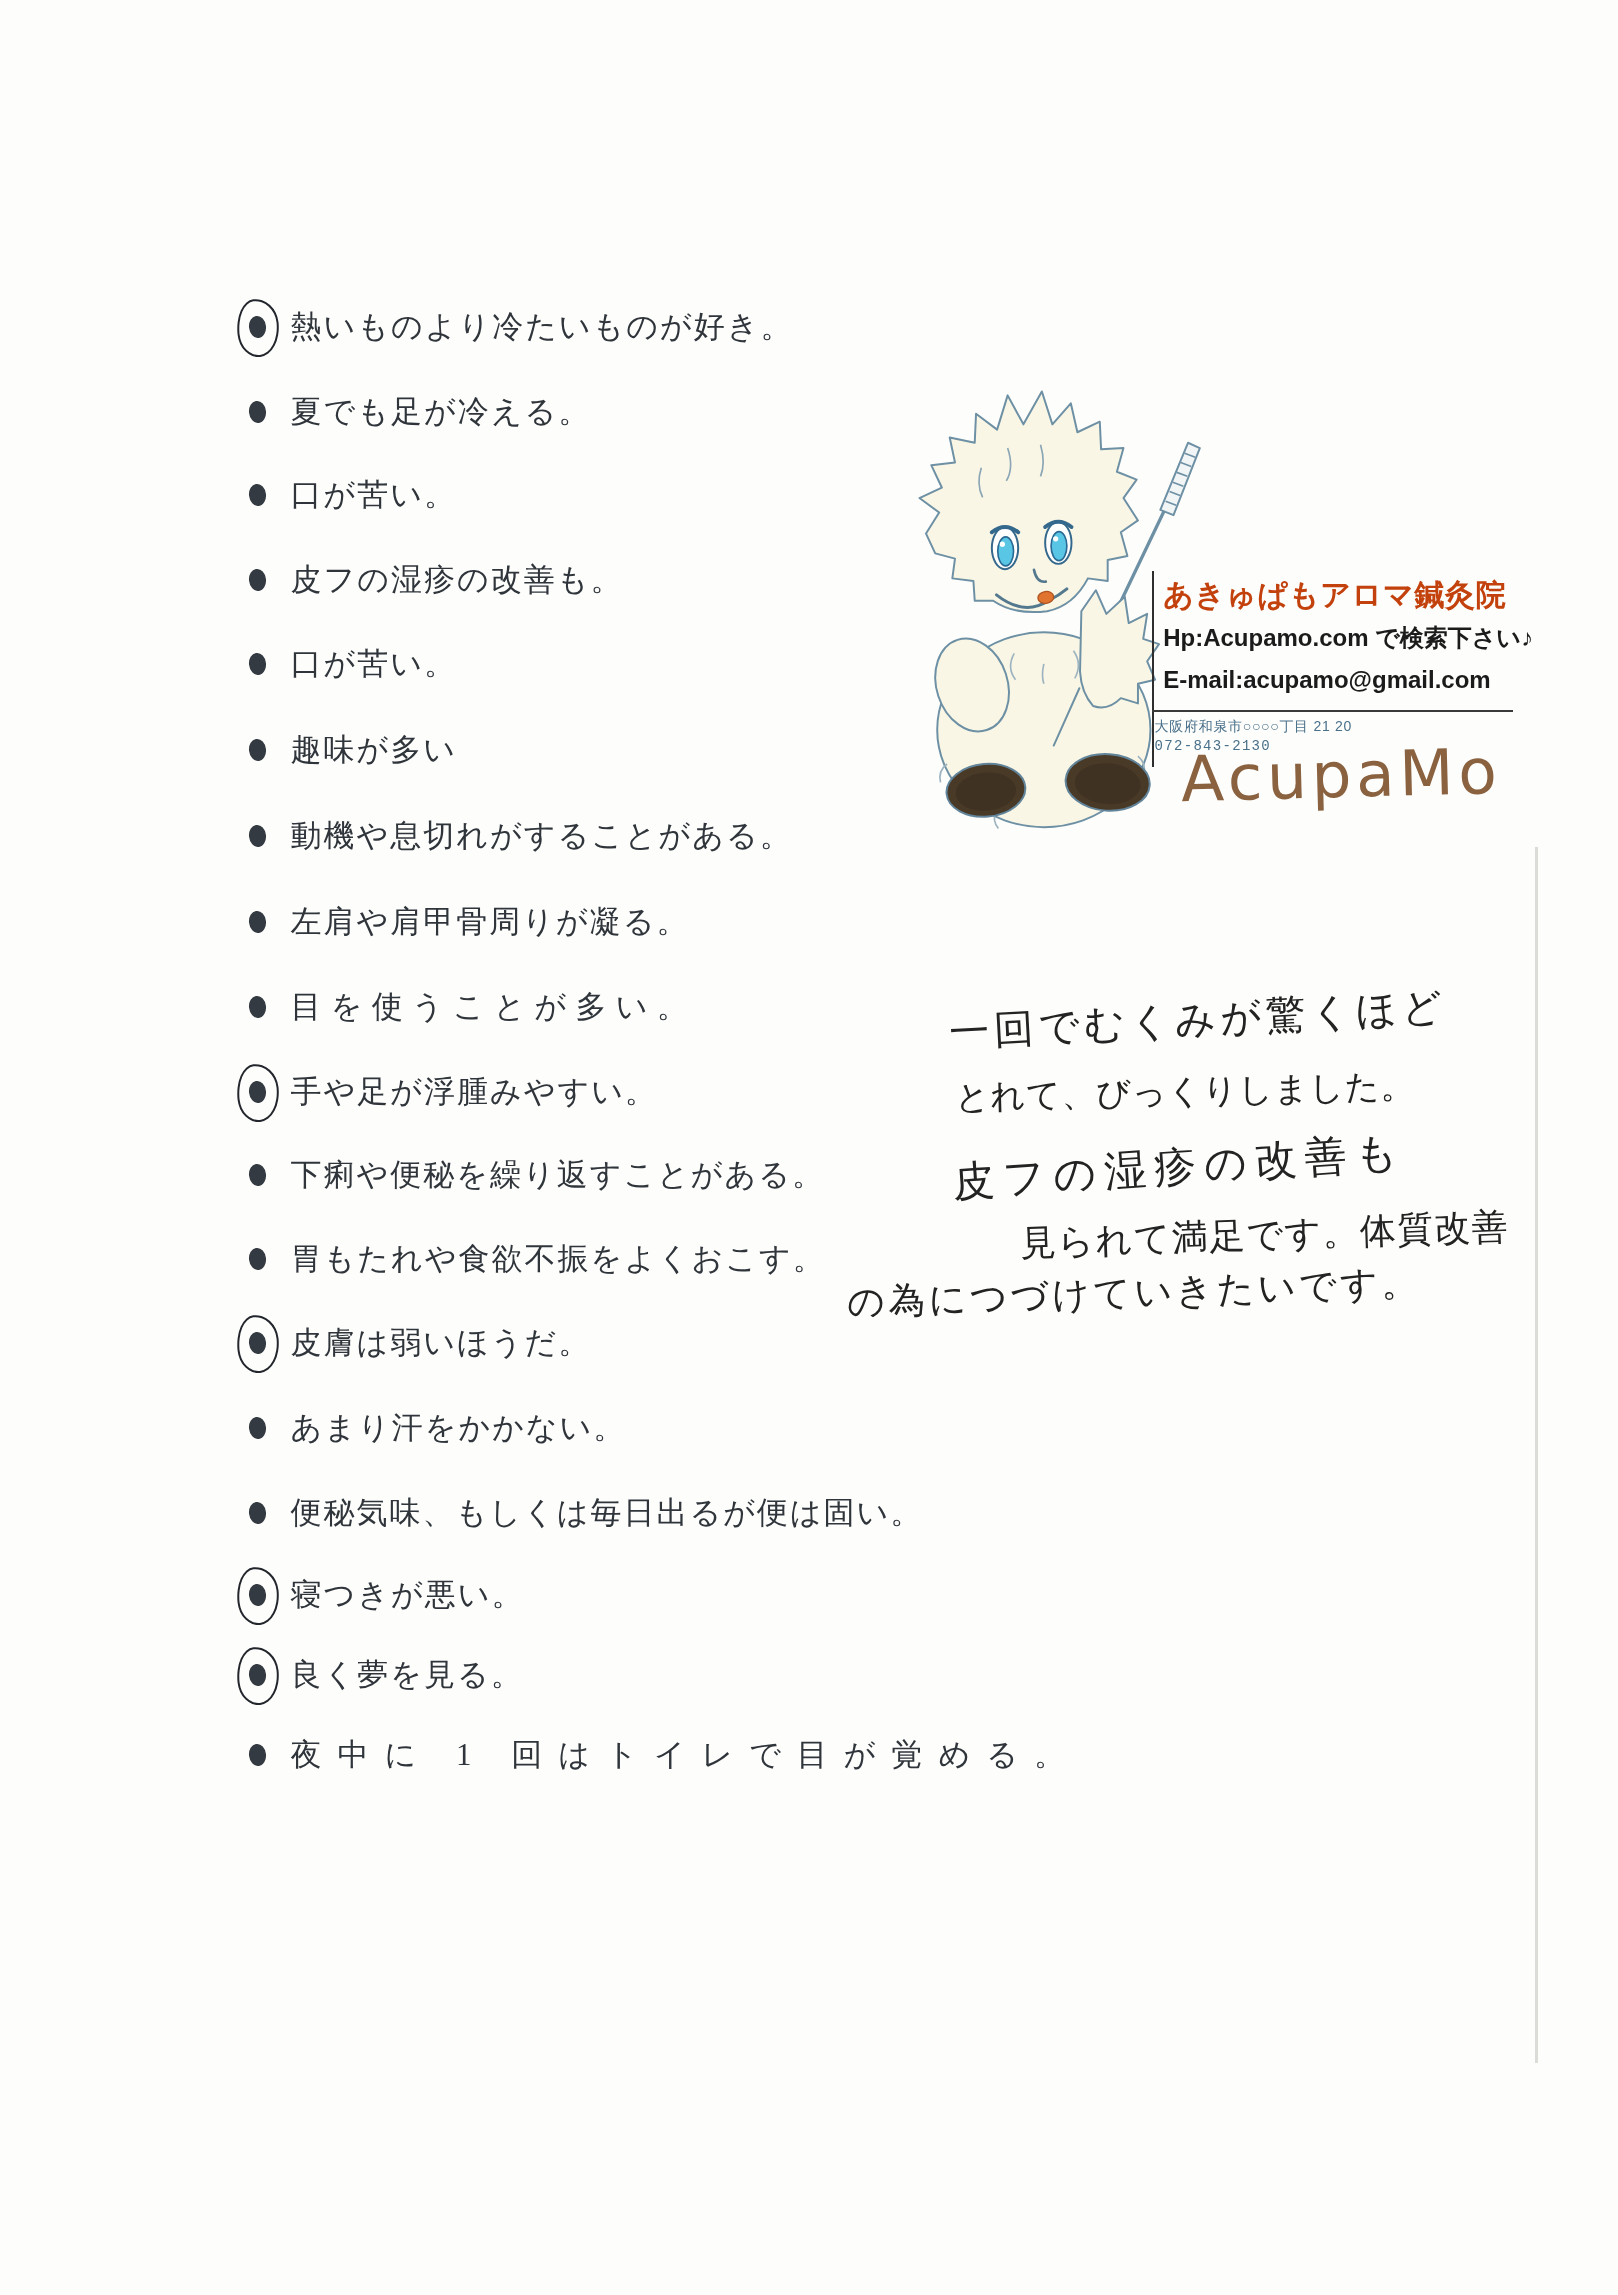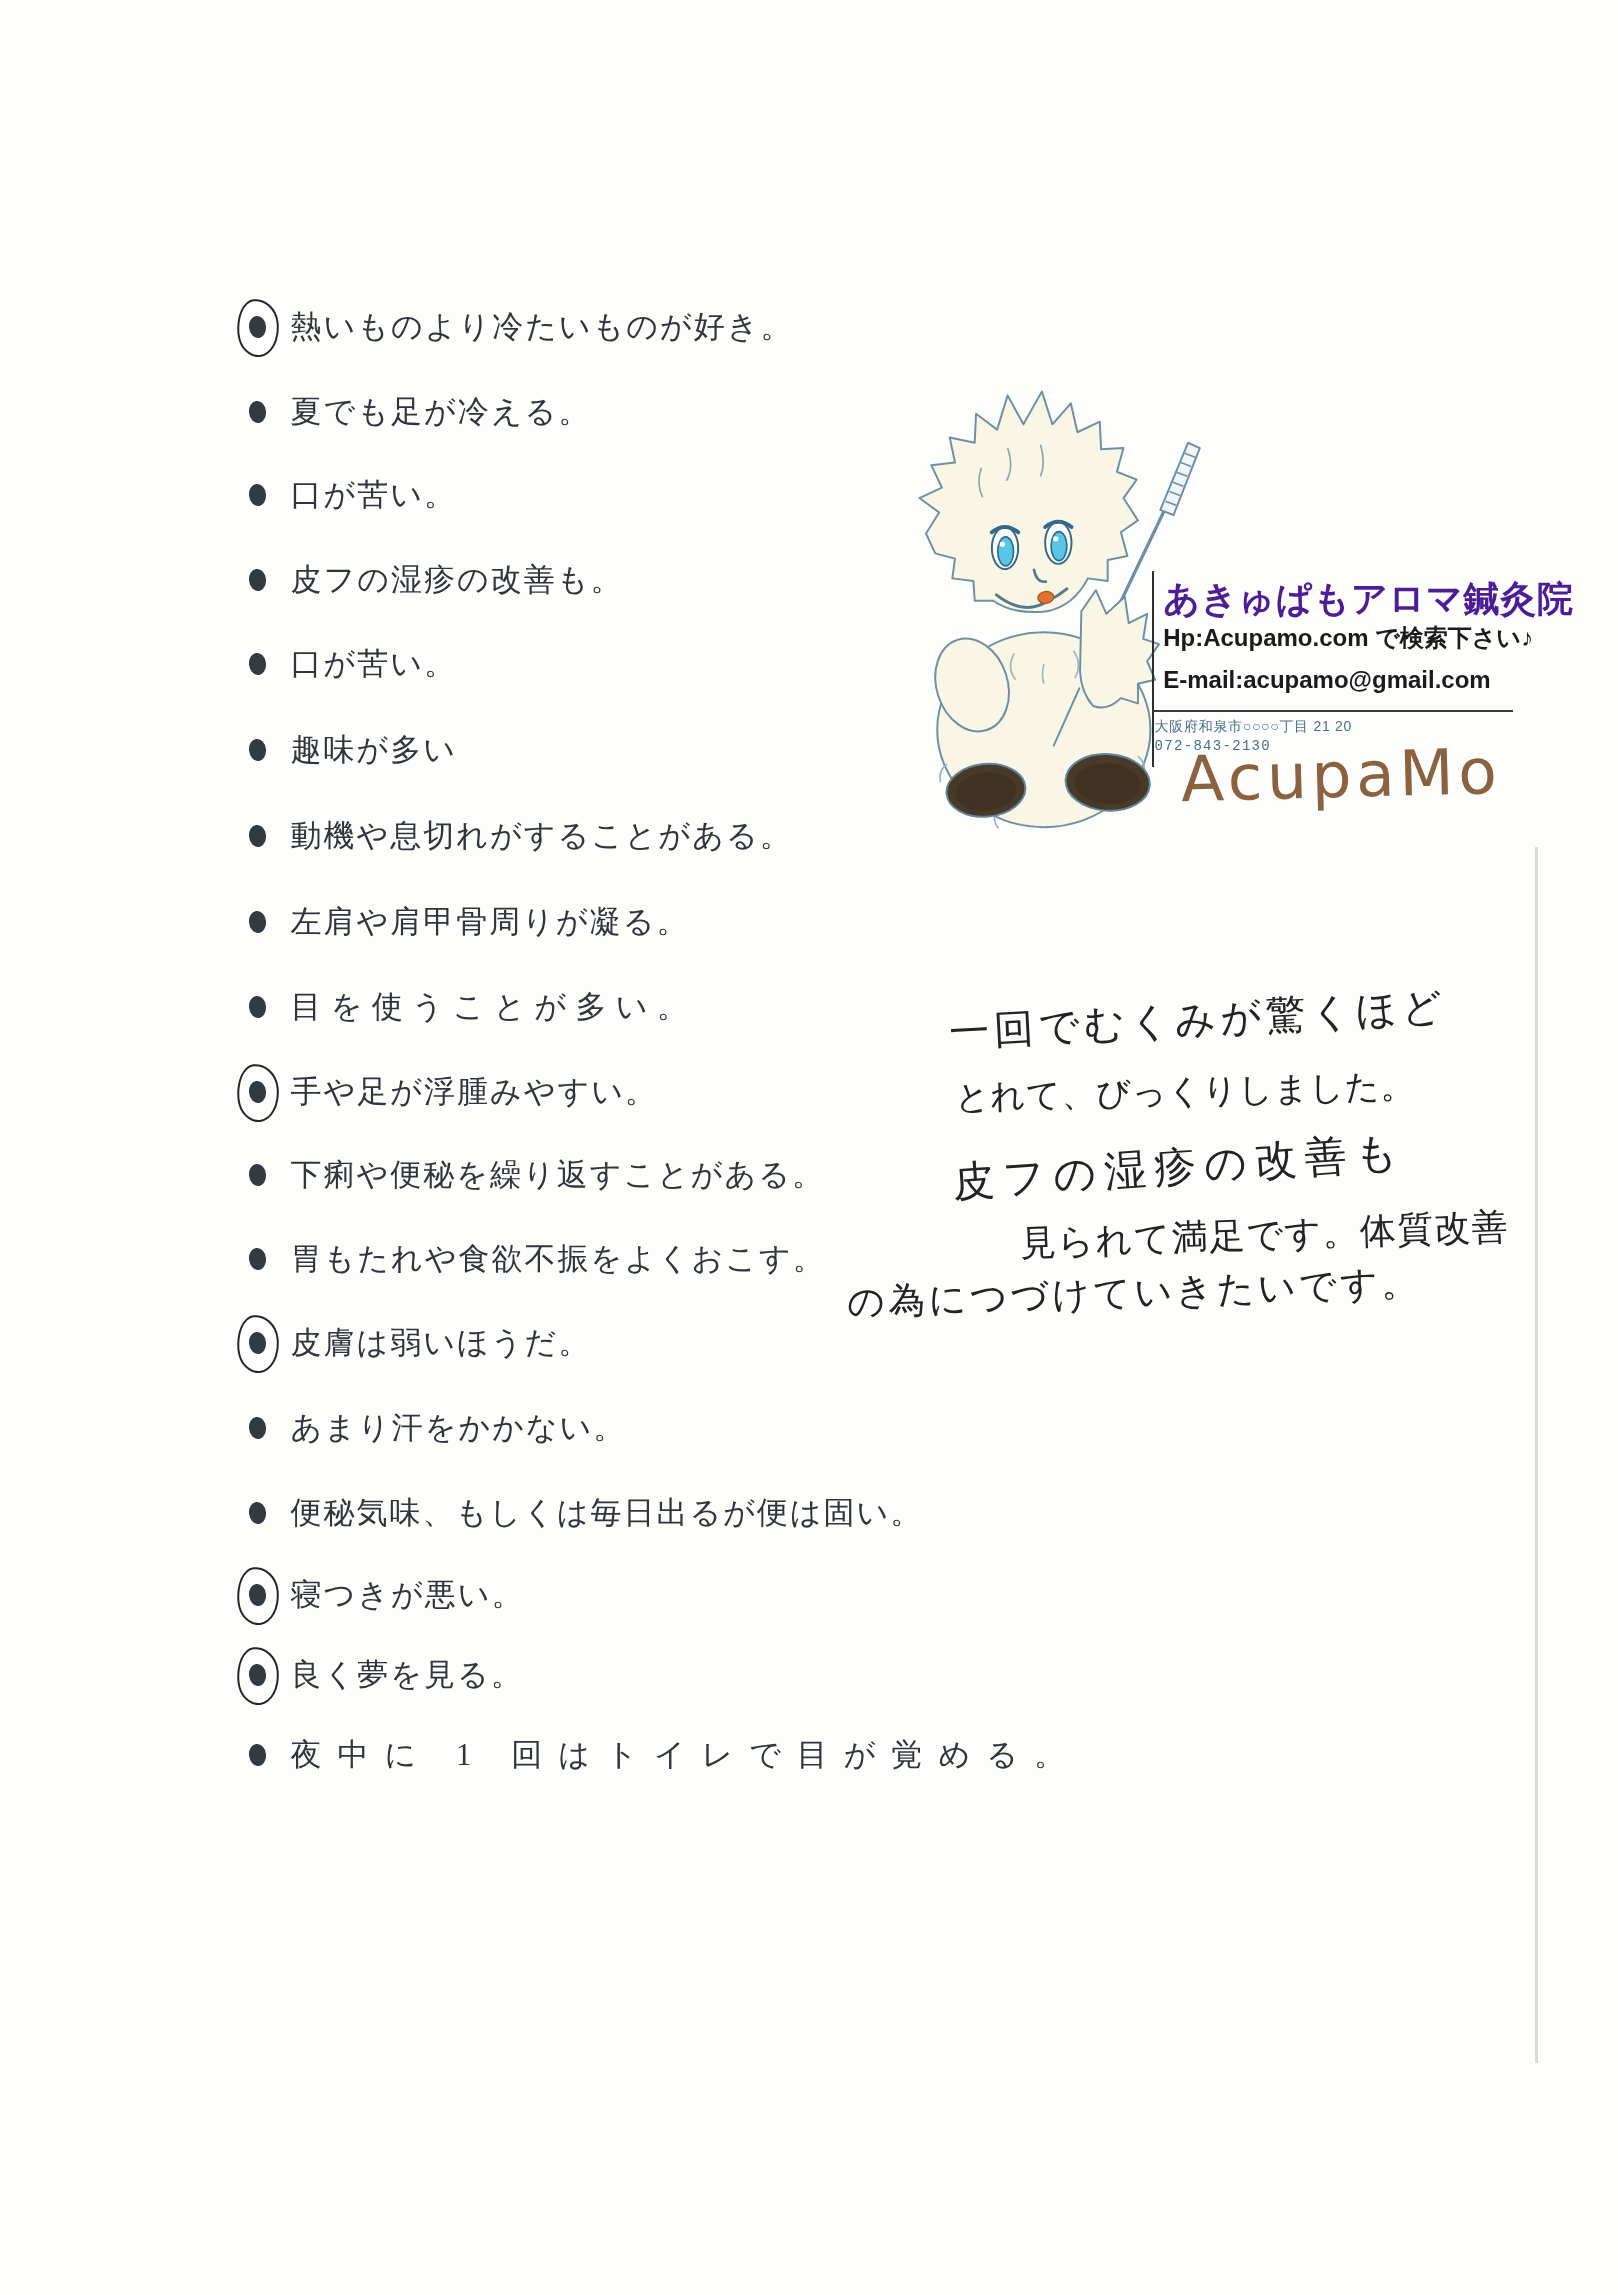--- a/index.html
+++ b/index.html
@@ -13,21 +13,21 @@
   .hand-circle{position:absolute;left:-12.5px;top:-16.5px;width:38px;height:54px;
            border:2.3px solid #23272d;border-radius:46% 54% 52% 48% / 58% 44% 56% 42%;
            transform:rotate(-6deg);}
   .chk-text{margin-left:25px;font-size:31px;color:#2f353b;letter-spacing:2px;white-space:nowrap;}
   .ls-wide .chk-text{letter-spacing:9.2px;}
   .ls-xwide .chk-text{letter-spacing:16px;}
   
   .card{position:absolute;left:1152px;top:568px;width:379px;}
   .card-border{position:absolute;left:0;top:2.6px;width:2px;height:196px;background:#2e2e2e;}
   .card-name{position:absolute;left:11.2px;top:6.6px;font-family:"Liberation Sans",sans-serif;
-             font-weight:bold;font-size:36px;color:#4c1d95;letter-spacing:0.7px;white-space:nowrap;}
+             font-weight:bold;font-size:30px;color:#c2410c;letter-spacing:0.7px;white-space:nowrap;}
   .card-hp{position:absolute;left:11.2px;top:54px;font-family:"Liberation Sans",sans-serif;
            font-weight:bold;font-size:24px;color:#1b1b1b;white-space:nowrap;}
   .card-mail{position:absolute;left:11.2px;top:98px;font-family:"Liberation Sans",sans-serif;
            font-weight:bold;font-size:24px;color:#1b1b1b;white-space:nowrap;}
   .card-rule{position:absolute;left:0;top:142px;width:361px;height:2px;background:#3a3a3a;}
   .card-addr{position:absolute;left:2.6px;top:150px;font-family:"Liberation Sans",sans-serif;
            font-size:14px;color:#49708a;letter-spacing:0.7px;white-space:nowrap;}
   .card-tel{position:absolute;left:2.6px;top:170px;font-family:Liberation Mono, monospace;
            font-size:14px;color:#49708a;letter-spacing:1.3px;white-space:nowrap;}
   .brand-script{position:absolute;left:1181px;top:739px;font-family:"DejaVu Sans",sans-serif;

